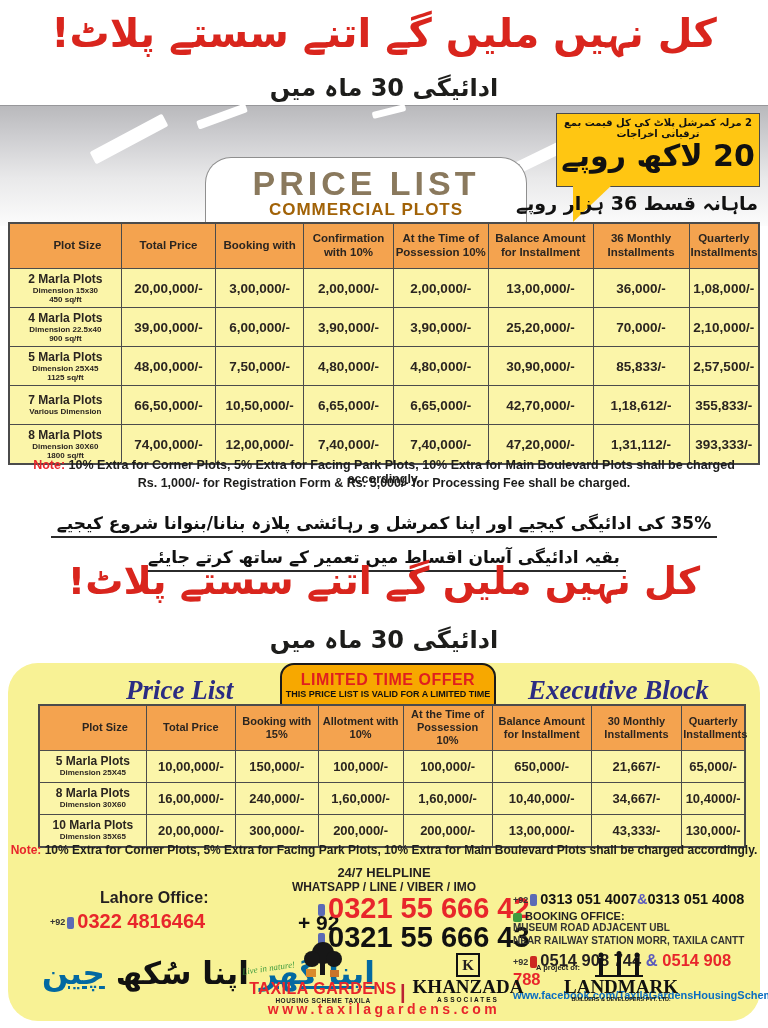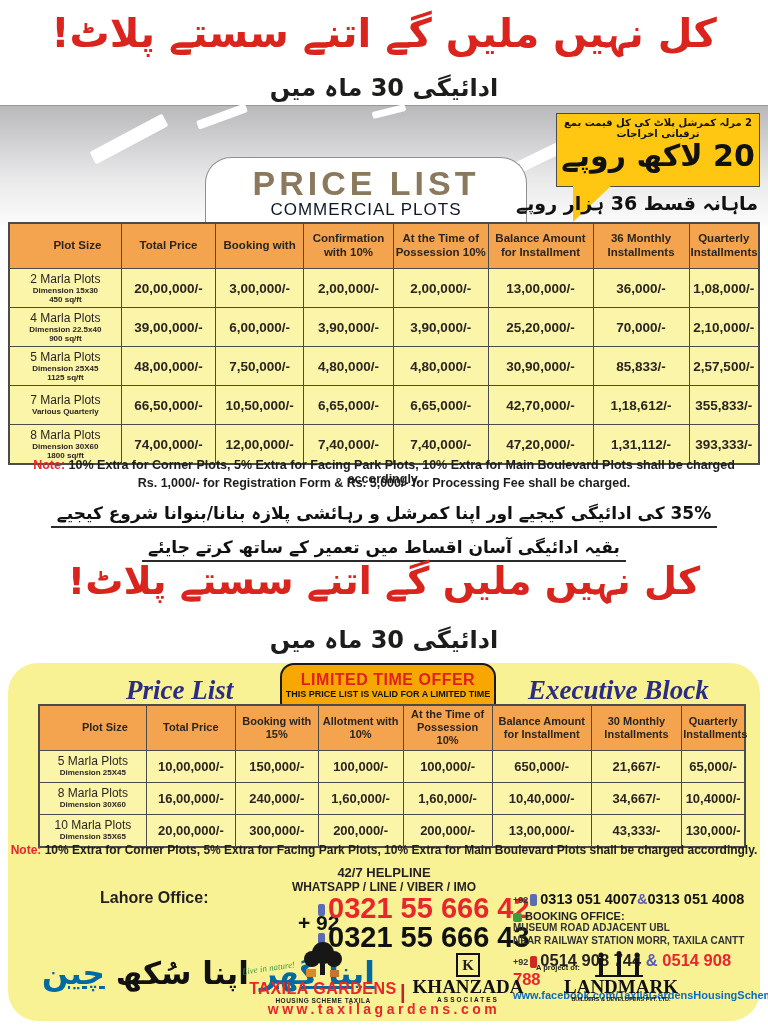--- a/index.html
+++ b/index.html
@@ -23,21 +23,21 @@
   .d1{left:88px;top:26px;width:82px;height:14px;transform:rotate(-28deg);}
   .d2{left:196px;top:6px;width:52px;height:9px;transform:rotate(-20deg);}
   .d3{left:372px;top:2px;width:34px;height:7px;transform:rotate(-14deg);}
   .d4{left:498px;top:48px;width:72px;height:12px;transform:rotate(-26deg);}
 
   
   .pricebox{left:205px;top:157px;width:322px;height:65px;background:#fff;
             border:1px solid #8f8f8f;border-bottom:none;border-radius:26px 26px 0 0;
             text-align:center;padding-top:8px;box-sizing:border-box;}
   .pb-title{font-size:34px;font-weight:bold;letter-spacing:4px;color:#8a795d;line-height:1;}
-  .pb-sub{font-size:17px;font-weight:normal;letter-spacing:1px;color:#0f172a;line-height:1.2;}
+  .pb-sub{font-size:17px;font-weight:bold;letter-spacing:1px;color:#a16207;line-height:1.2;}
   .pb-eff{font-size:10.5px;font-weight:bold;color:#2b2b2b;letter-spacing:.5px;}
 
   
   .bubble{left:556px;top:113px;width:204px;height:74px;background:#ffc612;
           border:1px solid #4a4a4a;box-sizing:border-box;text-align:center;padding-top:3px;}
   .bub-small{font-size:10px;font-weight:bold;color:#111;
              font-family:"DejaVu Sans",sans-serif;}
   .bub-big{font-size:30px;font-weight:bold;color:#111;line-height:1.1;
            font-family:"DejaVu Sans",sans-serif;}
   .tail{position:absolute;left:16px;bottom:-36px;width:0;height:0;
@@ -55,29 +55,29 @@
   #table1{left:8px;top:222px;width:752px;}
   #table1 th{font-size:11.5px;height:40px;}
   #table1 td{font-size:13.5px;height:36px;}
   #table2{left:30px;top:41px;width:708px;}
   #table2 th{font-size:11px;height:34px;}
   #table2 td{font-size:13px;height:29px;}
   .ptable th:nth-child(1){width:11.3%;padding-left:25px;} .ptable th:nth-child(2){width:12.2%;}
   .ptable th:nth-child(3){width:11.3%;} .ptable th:nth-child(4){width:11.6%;}
   .ptable th:nth-child(5){width:12.2%;} .ptable th:nth-child(6){width:13.6%;}
   .ptable th:nth-child(7){width:12.4%;}
-  .pname{font-size:12px;font-weight:normal;}
+  .pname{font-size:12px;font-weight:bold;}
   .pdim{font-size:8px;font-weight:bold;line-height:1.15;}
 
   
   .note{font-size:12.5px;font-weight:bold;color:#1d1d1b;}
   .note .np{color:#e8262b;}
 
   
-  .umid{display:table;margin:4px auto;font-size:17px;font-weight:bold;color:#111;
+  .umid{display:table;margin:14px auto;font-size:17px;font-weight:bold;color:#111;
         border-bottom:2px solid #2b2b2b;padding:0 6px 3px;
         font-family:"DejaVu Sans",sans-serif;}
 
   
   .ysec{left:8px;top:663px;width:752px;height:358px;background:#f8f295;
         border-radius:30px;}
   .ysec .rel{position:absolute;}
   .sec-title{font-family:"Liberation Serif","DejaVu Serif",serif;font-style:italic;
              font-weight:bold;font-size:27px;color:#2b2c83;}
   .badge{left:272px;top:0;width:216px;height:54px;background:#f7a800;
@@ -207,21 +207,21 @@
         <td>7,50,000/-</td>
         <td>4,80,000/-</td>
         <td>4,80,000/-</td>
         <td>30,90,000/-</td>
         <td>85,833/-</td>
         <td>2,57,500/-</td>
       </tr>
       <tr>
         <td>
           <div class="pname">7 Marla Plots</div>
-          <div class="pdim">Various Quarterly</div>
+          <div class="pdim">Various Dimension</div>
         </td>
         <td>66,50,000/-</td>
         <td>10,50,000/-</td>
         <td>6,65,000/-</td>
         <td>6,65,000/-</td>
         <td>42,70,000/-</td>
         <td>1,18,612/-</td>
         <td>355,833/-</td>
       </tr>
       <tr>
@@ -317,30 +317,31 @@
           <td>43,333/-</td>
           <td>130,000/-</td>
         </tr>
       </tbody>
     </table>
 
   <div class="rel ctr note" style="top:180px;font-size:12px;">
     <span class="np">Note:</span><span> 10% Extra for Corner Plots, 5% Extra for Facing Park Plots, 10% Extra for Main Boulevard Plots shall be charged accordingly.</span>
   </div>
 
-  <div class="rel ctr hl-title" style="top:202px;">42/7 HELPLINE</div>
+  <div class="rel ctr hl-title" style="top:202px;">24/7 HELPLINE</div>
   <div class="rel ctr hl-apps" style="top:217px;">WHATSAPP / LINE / VIBER / IMO</div>
   <div class="rel plus92" style="left:258px;top:248px;">+ 92</div>
   <div class="rel" style="left:310px;top:231px;">
     <div class="bignum1"><span class="phone"></span><span>0321 55 666 42</span></div>
     <div class="bignum2"><span class="phone"></span><span>0321 55 666 43</span></div>
   </div>
 
   <div class="rel lah-title" style="left:92px;top:226px;">Lahore Office:</div>
   <div class="rel" style="left:42px;top:246px;">
+    <div class="lah-num"><span class="tiny92">+92</span><span class="phone"></span><span>0322 4816464</span></div>
   </div>
 
   <div class="rel" style="left:505px;top:228px;width:242px;">
     <div class="rnum1"><span class="tiny92">+92</span><span class="phone"></span><span>0313 051 4007</span><span class="ramp">&amp;</span><span>0313 051 4008</span></div>
     <div class="bo-title" style="margin-top:3px;"><span class="bo-ic"></span><span>BOOKING OFFICE:</span></div>
     <div class="addr">MUSEUM ROAD ADJACENT UBL</div>
     <div class="addr">NEAR RAILWAY STATION MORR, TAXILA CANTT</div>
     <div class="rnum2" style="margin-top:4px;"><span class="tiny92">+92</span><span class="phone red"></span><span>0514 908 744</span> <span class="ramp">&amp;</span> <span class="rred">0514 908 788</span></div>
     <div class="fb">www.facebook.com/TaxilaGardensHousingScheme</div>
   </div>

